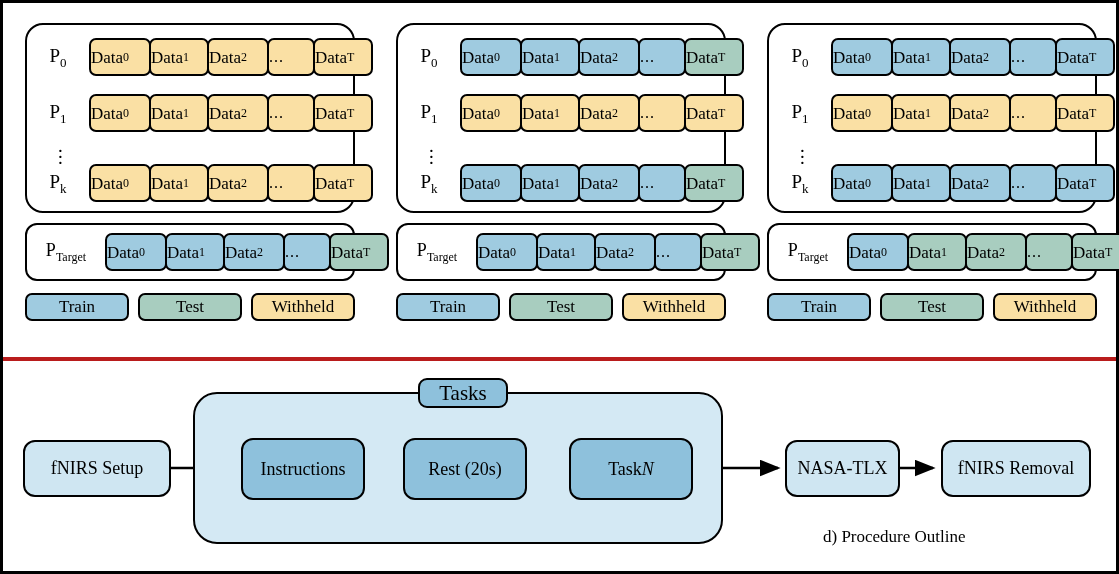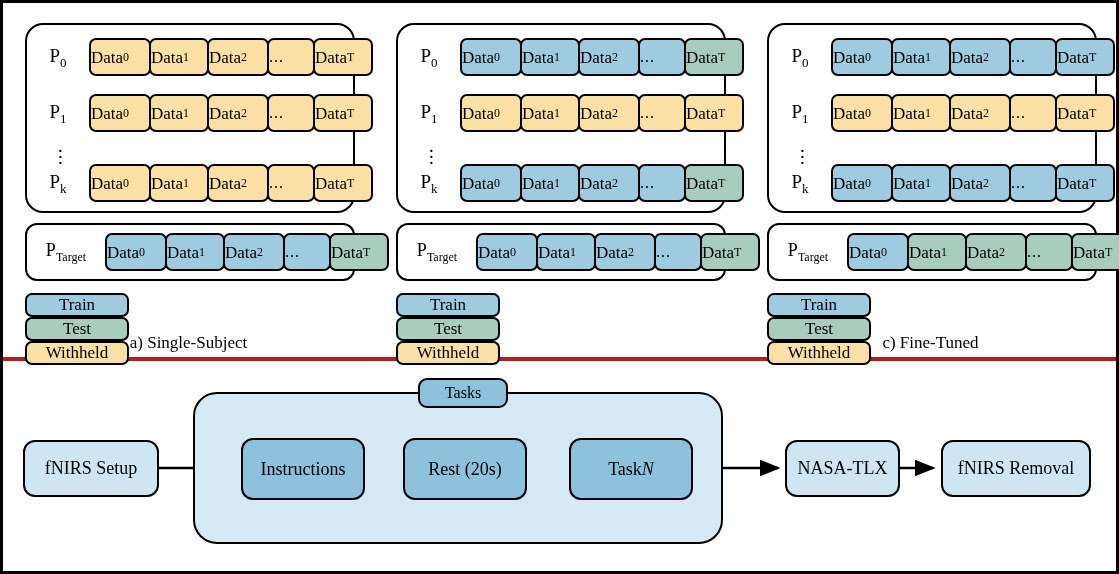--- a/index.html
+++ b/index.html
@@ -68,22 +68,22 @@
     position:absolute;left:62px;width:0;text-align:center;
     font-size:19px;line-height:6px;
   }
   .vdots span{display:block;}
   .tlabel{
     width:78px;text-align:center;font-size:18px;line-height:1;flex:0 0 78px;
   }
   .tlabel sub{font-size:12px;}
   
   .legend{
-    position:absolute;left:22px;top:290px;width:288px;height:28px;
-    display:flex;flex-direction:column;justify-content:space-between;
+    position:absolute;left:22px;top:290px;width:330px;height:28px;
+    display:flex;justify-content:space-between;
   }
   .legend-item{
     width:104px;height:28px;
     border:2.5px solid #000;border-radius:7px;
     display:flex;align-items:center;justify-content:center;
     font-size:17px;box-sizing:border-box;
   }
   .caption{
     position:absolute;top:330px;left:0;width:371px;text-align:center;
     font-size:17px;
@@ -104,21 +104,21 @@
   .container-box{
     position:absolute;
     border:2.5px solid #000;border-radius:24px;
     background:#D4E9F4;box-sizing:border-box;
   }
   .tasks-tab{
     position:absolute;
     border:2.5px solid #000;border-radius:9px;
     background:#8EC1DC;
     display:flex;align-items:center;justify-content:center;
-    font-size:16px;box-sizing:border-box;z-index:4;
+    font-size:21px;box-sizing:border-box;z-index:4;
   }
   .cap-d{
     position:absolute;font-size:17px;
   }
   .italic-n{font-style:italic;}
 </style>
 </head>
 <body>
 
 <div class="figure">
@@ -176,21 +176,20 @@
           </div>
         </div>
       </div>
 
       <div class="legend">
         <div class="legend-item" style="background:#9FCBE0;">Train</div>
         <div class="legend-item" style="background:#A8CDBF;">Test</div>
         <div class="legend-item" style="background:#FAE0A4;">Withheld</div>
       </div>
 
-      <div class="caption">a) Single-Subject</div>
     </div>
 
     <div class="panel">
       <div class="group-box">
         <div class="prow" style="top:12px;">
           <div class="plabel">P<sub>0</sub></div>
           <div class="cells">
             <div class="cell w0" style="background:#9FCBE0;">Data<sub>0</sub></div>
             <div class="cell w1" style="background:#9FCBE0;">Data<sub>1</sub></div>
             <div class="cell w2" style="background:#9FCBE0;">Data<sub>2</sub></div>
@@ -297,21 +296,20 @@
           </div>
         </div>
       </div>
 
       <div class="legend">
         <div class="legend-item" style="background:#9FCBE0;">Train</div>
         <div class="legend-item" style="background:#A8CDBF;">Test</div>
         <div class="legend-item" style="background:#FAE0A4;">Withheld</div>
       </div>
 
-      <div class="caption">c) Fine-Tuned</div>
     </div>
 
   </div>
 
   <div class="bottom-region">
 
     <svg class="flow-svg" width="1113" height="210">
       <defs>
         <marker id="ah" markerWidth="9" markerHeight="9" refX="7" refY="3.2" orient="auto">
           <path d="M0,0 L8,3.2 L0,6.4 z" fill="#000"></path>
@@ -331,30 +329,31 @@
 
       <line x1="897" y1="104" x2="930" y2="104" stroke="#000" stroke-width="2.6" marker-end="url(#ah)"></line>
 
       <path d="M690,118 L712,118 L712,158 L228,158 L228,122" stroke="#000" stroke-width="2.6" fill="none" stroke-dasharray="10,8" marker-end="url(#ahs)"></path>
     </svg>
 
     <div class="container-box" style="left:190px;top:28px;width:530px;height:152px;"></div>
 
     <div class="tasks-tab" style="left:415px;top:14px;width:90px;height:30px;">Tasks</div>
 
-    <div class="node light" style="left:20px;top:76px;width:136px;height:57px;">fNIRS Setup</div>
+    <div class="node light" style="left:20px;top:76px;width:148px;height:57px;">fNIRS Setup</div>
 
     <div class="node mid" style="left:238px;top:74px;width:124px;height:62px;">Instructions</div>
 
     <div class="node mid" style="left:400px;top:74px;width:124px;height:62px;">Rest (20s)</div>
 
     <div class="node mid" style="left:566px;top:74px;width:124px;height:62px;">
       <span>Task </span>
         <span class="italic-n">N</span>
     </div>
 
     <div class="node light" style="left:782px;top:76px;width:115px;height:57px;">NASA-TLX</div>
 
     <div class="node light" style="left:938px;top:76px;width:150px;height:57px;">fNIRS Removal</div>
 
+    <div class="cap-d" style="left:820px;top:163px;">d) Procedure Outline</div>
   </div>
 
 </div>
 
 </body></html>

